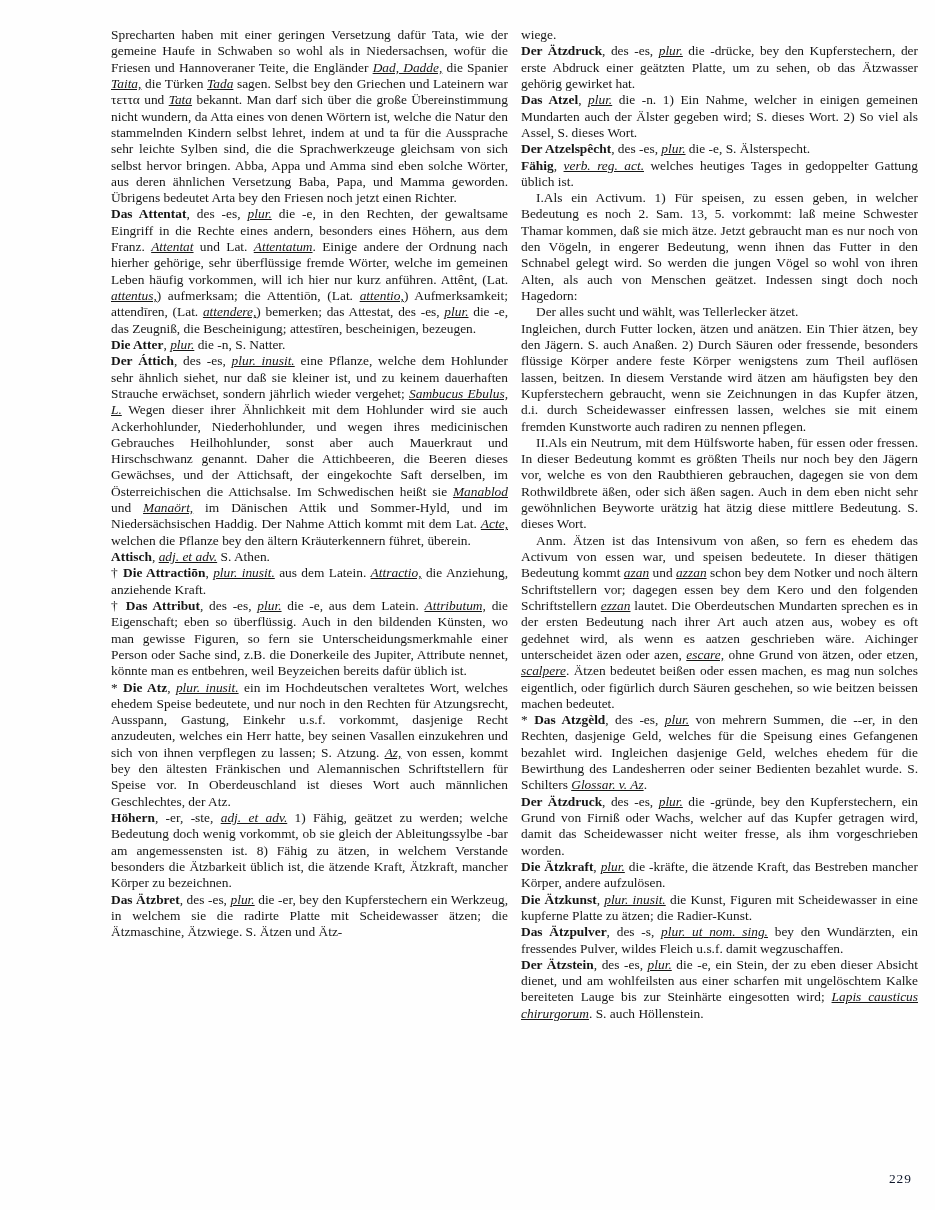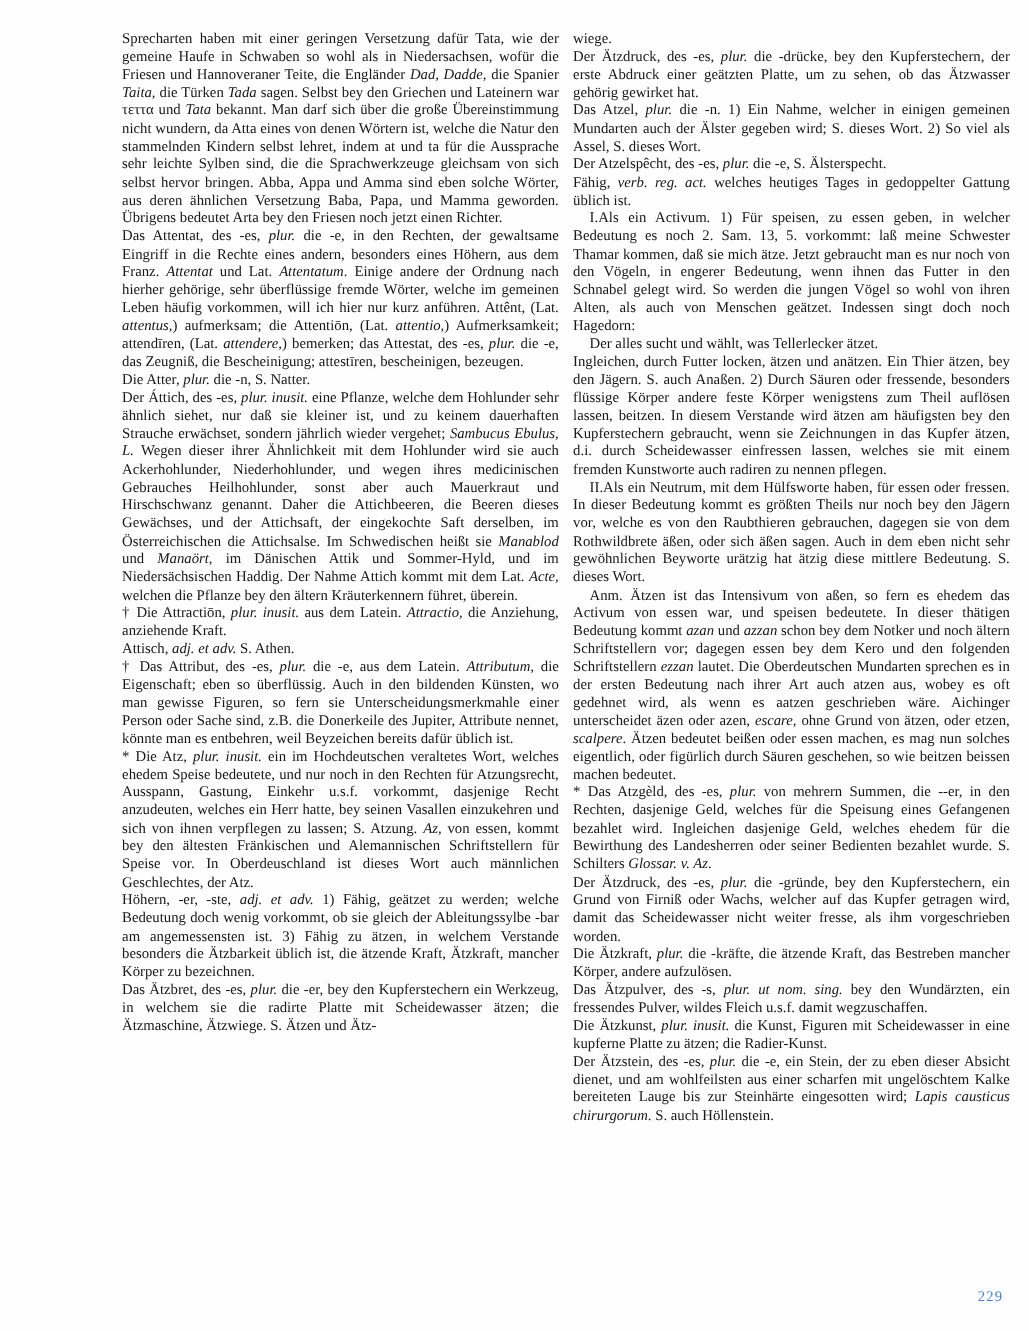--- a/index.html
+++ b/index.html
@@ -24,61 +24,61 @@
     flex: 0 0 397px;
     width: 397px;
     font-size: 13.4px;
     line-height: 16.32px;
     text-align: justify;
     hyphens: auto;
     -webkit-hyphens: auto;
   }
   p.para { margin: 0; padding: 0; text-indent: 0; }
   p.para.indent { text-indent: 15px; }
-  .b { font-weight: normal; }
-  .i { font-style: italic; }
+  .b { font-weight: bold; }
+  .i { font-style: italic; text-decoration: underline; }
   .pagenum {
     position: absolute;
     top: 1171px;
     right: 23px;
     font-size: 13.4px;
     letter-spacing: 1px;
-    color: #3b82f6;
+    color: #0f172a;
   }
 </style>
 </head>
 <body>
 
 <div class="page">
   <div class="cols">
     <div class="col">
         <p class="para"><span>Sprecharten haben mit einer geringen Versetzung dafür Tata, wie der gemeine Haufe in Schwaben so wohl als in Niedersachsen, wofür die Friesen und Hannoveraner Teite, die Engländer </span><span class="i">Dad, Dadde,</span><span> die Spanier </span><span class="i">Taita,</span><span> die Türken </span><span class="i">Tada</span><span> sagen. Selbst bey den Griechen und Lateinern war τεττα und </span><span class="i">Tata</span><span> bekannt. Man darf sich über die große Übereinstimmung nicht wundern, da Atta eines von denen Wörtern ist, welche die Natur den stammelnden Kindern selbst lehret, indem at und ta für die Aussprache sehr leichte Sylben sind, die die Sprachwerkzeuge gleichsam von sich selbst hervor bringen. Abba, Appa und Amma sind eben solche Wörter, aus deren ähnlichen Versetzung Baba, Papa, und Mamma geworden. Übrigens bedeutet Arta bey den Friesen noch jetzt einen Richter.</span></p>
         <p class="para"><span class="b">Das Attentat</span><span>, des -es, </span><span class="i">plur.</span><span> die -e, in den Rechten, der gewaltsame Eingriff in die Rechte eines andern, besonders eines Höhern, aus dem Franz. </span><span class="i">Attentat</span><span> und Lat. </span><span class="i">Attentatum</span><span>. Einige andere der Ordnung nach hierher gehörige, sehr überflüssige fremde Wörter, welche im gemeinen Leben häufig vorkommen, will ich hier nur kurz anführen. Attênt, (Lat. </span><span class="i">attentus,</span><span>) aufmerksam; die Attentiōn, (Lat. </span><span class="i">attentio,</span><span>) Aufmerksamkeit; attendīren, (Lat. </span><span class="i">attendere,</span><span>) bemerken; das Attestat, des -es, </span><span class="i">plur.</span><span> die -e, das Zeugniß, die Bescheinigung; attestīren, bescheinigen, bezeugen.</span></p>
         <p class="para"><span class="b">Die Atter</span><span>, </span><span class="i">plur.</span><span> die -n, S. Natter.</span></p>
         <p class="para"><span class="b">Der Áttich</span><span>, des -es, </span><span class="i">plur. inusit.</span><span> eine Pflanze, welche dem Hohlunder sehr ähnlich siehet, nur daß sie kleiner ist, und zu keinem dauerhaften Strauche erwächset, sondern jährlich wieder vergehet; </span><span class="i">Sambucus Ebulus, L.</span><span> Wegen dieser ihrer Ähnlichkeit mit dem Hohlunder wird sie auch Ackerhohlunder, Niederhohlunder, und wegen ihres medicinischen Gebrauches Heilhohlunder, sonst aber auch Mauerkraut und Hirschschwanz genannt. Daher die Attichbeeren, die Beeren dieses Gewächses, und der Attichsaft, der eingekochte Saft derselben, im Österreichischen die Attichsalse. Im Schwedischen heißt sie </span><span class="i">Manablod</span><span> und </span><span class="i">Manaört,</span><span> im Dänischen Attik und Sommer-Hyld, und im Niedersächsischen Haddig. Der Nahme Attich kommt mit dem Lat. </span><span class="i">Acte,</span><span> welchen die Pflanze bey den ältern Kräuterkennern führet, überein.</span></p>
+        <p class="para"><span class="b">Attisch</span><span>, </span><span class="i">adj. et adv.</span><span> S. Athen.</span></p>
         <p class="para"><span>† </span><span class="b">Die Attractiōn</span><span>, </span><span class="i">plur. inusit.</span><span> aus dem Latein. </span><span class="i">Attractio,</span><span> die Anziehung, anziehende Kraft.</span></p>
-        <p class="para"><span class="b">Attisch</span><span>, </span><span class="i">adj. et adv.</span><span> S. Athen.</span></p>
         <p class="para"><span>† </span><span class="b">Das Attribut</span><span>, des -es, </span><span class="i">plur.</span><span> die -e, aus dem Latein. </span><span class="i">Attributum,</span><span> die Eigenschaft; eben so überflüssig. Auch in den bildenden Künsten, wo man gewisse Figuren, so fern sie Unterscheidungsmerkmahle einer Person oder Sache sind, z.B. die Donerkeile des Jupiter, Attribute nennet, könnte man es entbehren, weil Beyzeichen bereits dafür üblich ist.</span></p>
         <p class="para"><span>* </span><span class="b">Die Atz</span><span>, </span><span class="i">plur. inusit.</span><span> ein im Hochdeutschen veraltetes Wort, welches ehedem Speise bedeutete, und nur noch in den Rechten für Atzungsrecht, Ausspann, Gastung, Einkehr u.s.f. vorkommt, dasjenige Recht anzudeuten, welches ein Herr hatte, bey seinen Vasallen einzukehren und sich von ihnen verpflegen zu lassen; S. Atzung. </span><span class="i">Az,</span><span> von essen, kommt bey den ältesten Fränkischen und Alemannischen Schriftstellern für Speise vor. In Oberdeuschland ist dieses Wort auch männlichen Geschlechtes, der Atz.</span></p>
-        <p class="para"><span class="b">Höhern</span><span>, -er, -ste, </span><span class="i">adj. et adv.</span><span> 1) Fähig, geätzet zu werden; welche Bedeutung doch wenig vorkommt, ob sie gleich der Ableitungssylbe -bar am angemessensten ist. 3) Fähig zu ätzen, in welchem Verstande besonders die Ätzbarkeit üblich ist, die ätzende Kraft, Ätzkraft, mancher Körper zu bezeichnen.</span></p>
+        <p class="para"><span class="b">Höhern</span><span>, -er, -ste, </span><span class="i">adj. et adv.</span><span> 1) Fähig, geätzet zu werden; welche Bedeutung doch wenig vorkommt, ob sie gleich der Ableitungssylbe -bar am angemessensten ist. 8) Fähig zu ätzen, in welchem Verstande besonders die Ätzbarkeit üblich ist, die ätzende Kraft, Ätzkraft, mancher Körper zu bezeichnen.</span></p>
         <p class="para"><span class="b">Das Ätzbret</span><span>, des -es, </span><span class="i">plur.</span><span> die -er, bey den Kupferstechern ein Werkzeug, in welchem sie die radirte Platte mit Scheidewasser ätzen; die Ätzmaschine, Ätzwiege. S. Ätzen und Ätz-</span></p>
       </div>
     <div class="col">
         <p class="para"><span>wiege.</span></p>
         <p class="para"><span class="b">Der Ätzdruck</span><span>, des -es, </span><span class="i">plur.</span><span> die -drücke, bey den Kupferstechern, der erste Abdruck einer geätzten Platte, um zu sehen, ob das Ätzwasser gehörig gewirket hat.</span></p>
         <p class="para"><span class="b">Das Atzel</span><span>, </span><span class="i">plur.</span><span> die -n. 1) Ein Nahme, welcher in einigen gemeinen Mundarten auch der Älster gegeben wird; S. dieses Wort. 2) So viel als Assel, S. dieses Wort.</span></p>
         <p class="para"><span class="b">Der Atzelspêcht</span><span>, des -es, </span><span class="i">plur.</span><span> die -e, S. Älsterspecht.</span></p>
         <p class="para"><span class="b">Fähig</span><span>, </span><span class="i">verb. reg. act.</span><span> welches heutiges Tages in gedoppelter Gattung üblich ist.</span></p>
         <p class="para indent"><span>I.Als ein Activum. 1) Für speisen, zu essen geben, in welcher Bedeutung es noch 2. Sam. 13, 5. vorkommt: laß meine Schwester Thamar kommen, daß sie mich ätze. Jetzt gebraucht man es nur noch von den Vögeln, in engerer Bedeutung, wenn ihnen das Futter in den Schnabel gelegt wird. So werden die jungen Vögel so wohl von ihren Alten, als auch von Menschen geätzet. Indessen singt doch noch Hagedorn:</span></p>
         <p class="para indent"><span>Der alles sucht und wählt, was Tellerlecker ätzet.</span></p>
         <p class="para"><span>Ingleichen, durch Futter locken, ätzen und anätzen. Ein Thier ätzen, bey den Jägern. S. auch Anaßen. 2) Durch Säuren oder fressende, besonders flüssige Körper andere feste Körper wenigstens zum Theil auflösen lassen, beitzen. In diesem Verstande wird ätzen am häufigsten bey den Kupferstechern gebraucht, wenn sie Zeichnungen in das Kupfer ätzen, d.i. durch Scheidewasser einfressen lassen, welches sie mit einem fremden Kunstworte auch radiren zu nennen pflegen.</span></p>
         <p class="para indent"><span>II.Als ein Neutrum, mit dem Hülfsworte haben, für essen oder fressen. In dieser Bedeutung kommt es größten Theils nur noch bey den Jägern vor, welche es von den Raubthieren gebrauchen, dagegen sie von dem Rothwildbrete äßen, oder sich äßen sagen. Auch in dem eben nicht sehr gewöhnlichen Beyworte urätzig hat ätzig diese mittlere Bedeutung. S. dieses Wort.</span></p>
         <p class="para indent"><span>Anm. Ätzen ist das Intensivum von aßen, so fern es ehedem das Activum von essen war, und speisen bedeutete. In dieser thätigen Bedeutung kommt </span><span class="i">azan</span><span> und </span><span class="i">azzan</span><span> schon bey dem Notker und noch ältern Schriftstellern vor; dagegen essen bey dem Kero und den folgenden Schriftstellern </span><span class="i">ezzan</span><span> lautet. Die Oberdeutschen Mundarten sprechen es in der ersten Bedeutung nach ihrer Art auch atzen aus, wobey es oft gedehnet wird, als wenn es aatzen geschrieben wäre. Aichinger unterscheidet äzen oder azen, </span><span class="i">escare,</span><span> ohne Grund von ätzen, oder etzen, </span><span class="i">scalpere</span><span>. Ätzen bedeutet beißen oder essen machen, es mag nun solches eigentlich, oder figürlich durch Säuren geschehen, so wie beitzen beissen machen bedeutet.</span></p>
         <p class="para"><span>* </span><span class="b">Das Atzgèld</span><span>, des -es, </span><span class="i">plur.</span><span> von mehrern Summen, die --er, in den Rechten, dasjenige Geld, welches für die Speisung eines Gefangenen bezahlet wird. Ingleichen dasjenige Geld, welches ehedem für die Bewirthung des Landesherren oder seiner Bedienten bezahlet wurde. S. Schilters </span><span class="i">Glossar. v. Az</span><span>.</span></p>
         <p class="para"><span class="b">Der Ätzdruck</span><span>, des -es, </span><span class="i">plur.</span><span> die -gründe, bey den Kupferstechern, ein Grund von Firniß oder Wachs, welcher auf das Kupfer getragen wird, damit das Scheidewasser nicht weiter fresse, als ihm vorgeschrieben worden.</span></p>
         <p class="para"><span class="b">Die Ätzkraft</span><span>, </span><span class="i">plur.</span><span> die -kräfte, die ätzende Kraft, das Bestreben mancher Körper, andere aufzulösen.</span></p>
+        <p class="para"><span class="b">Die Ätzkunst</span><span>, </span><span class="i">plur. inusit.</span><span> die Kunst, Figuren mit Scheidewasser in eine kupferne Platte zu ätzen; die Radier-Kunst.</span></p>
         <p class="para"><span class="b">Das Ätzpulver</span><span>, des -s, </span><span class="i">plur. ut nom. sing.</span><span> bey den Wundärzten, ein fressendes Pulver, wildes Fleich u.s.f. damit wegzuschaffen.</span></p>
-        <p class="para"><span class="b">Die Ätzkunst</span><span>, </span><span class="i">plur. inusit.</span><span> die Kunst, Figuren mit Scheidewasser in eine kupferne Platte zu ätzen; die Radier-Kunst.</span></p>
         <p class="para"><span class="b">Der Ätzstein</span><span>, des -es, </span><span class="i">plur.</span><span> die -e, ein Stein, der zu eben dieser Absicht dienet, und am wohlfeilsten aus einer scharfen mit ungelöschtem Kalke bereiteten Lauge bis zur Steinhärte eingesotten wird; </span><span class="i">Lapis causticus chirurgorum</span><span>. S. auch Höllenstein.</span></p>
       </div>
   </div>
   <div class="pagenum">229</div>
 </div>
 
 </body></html>

